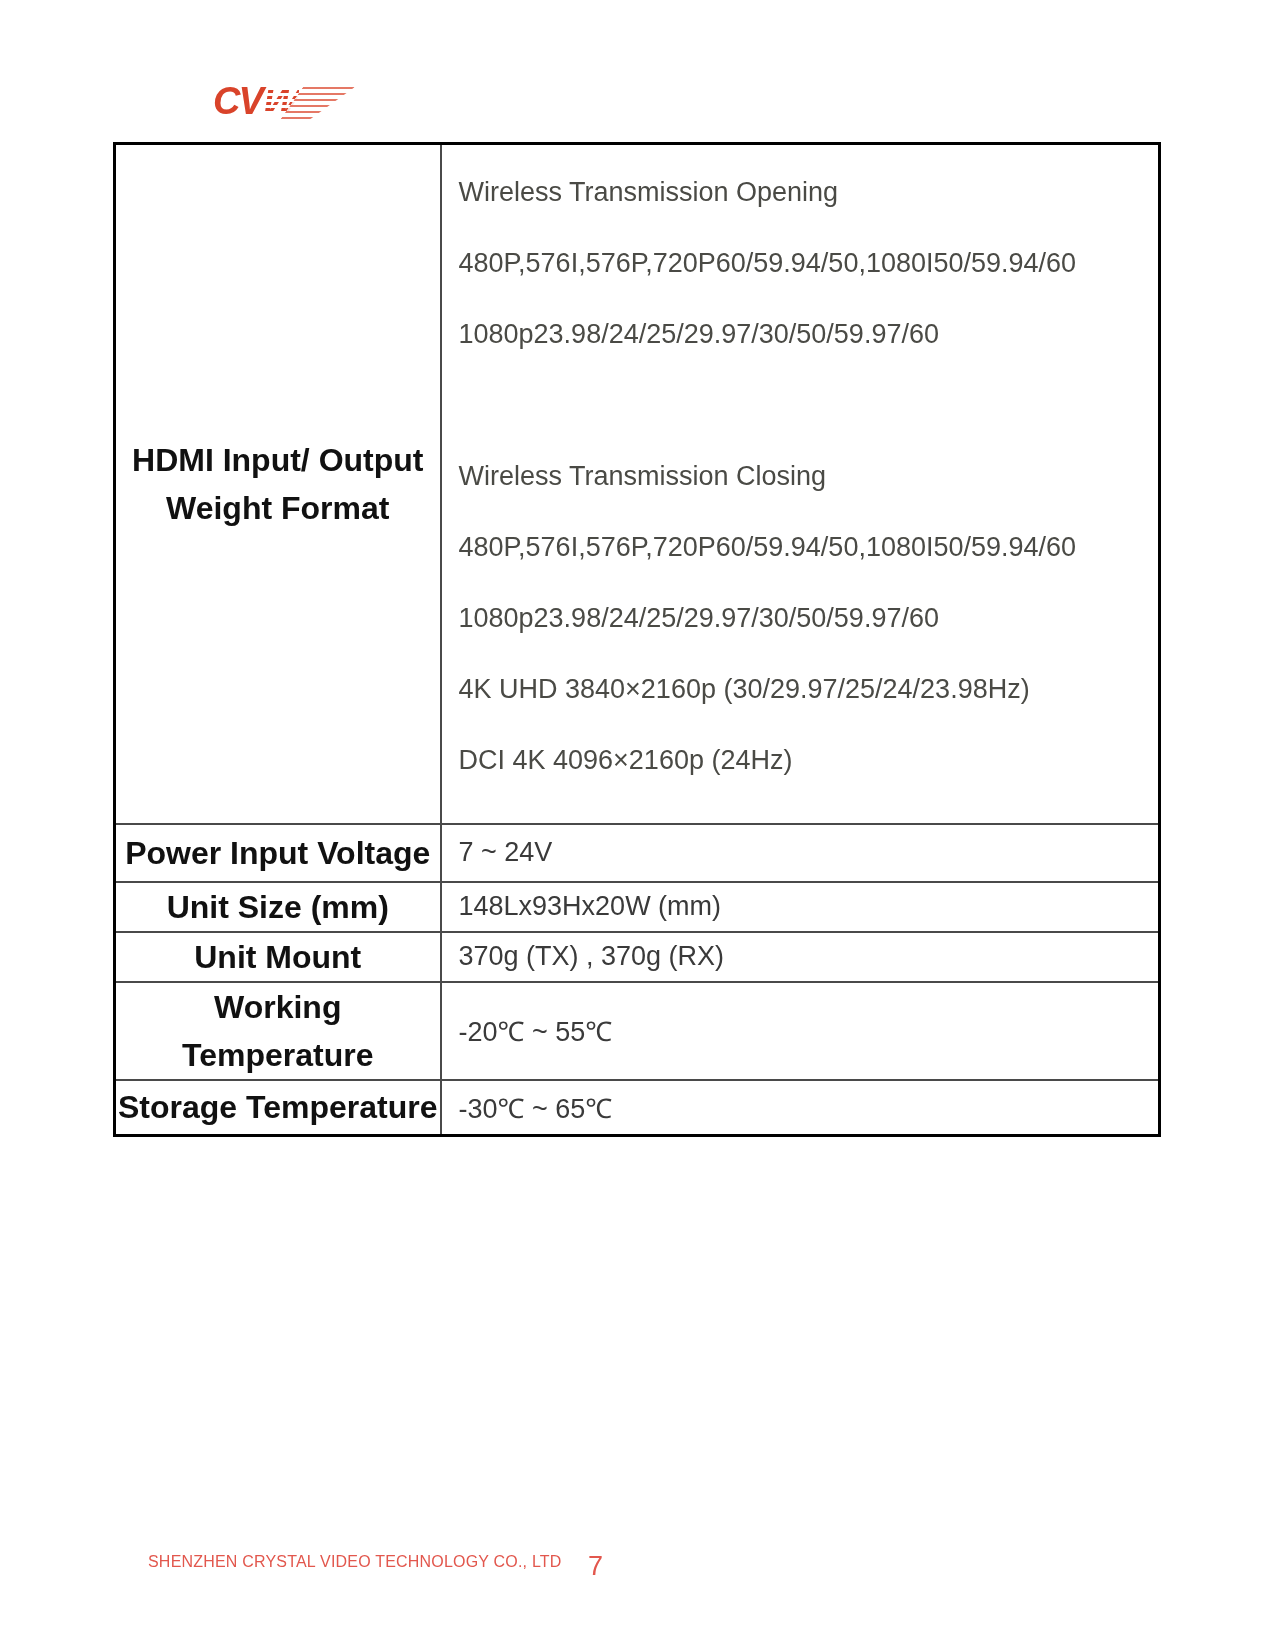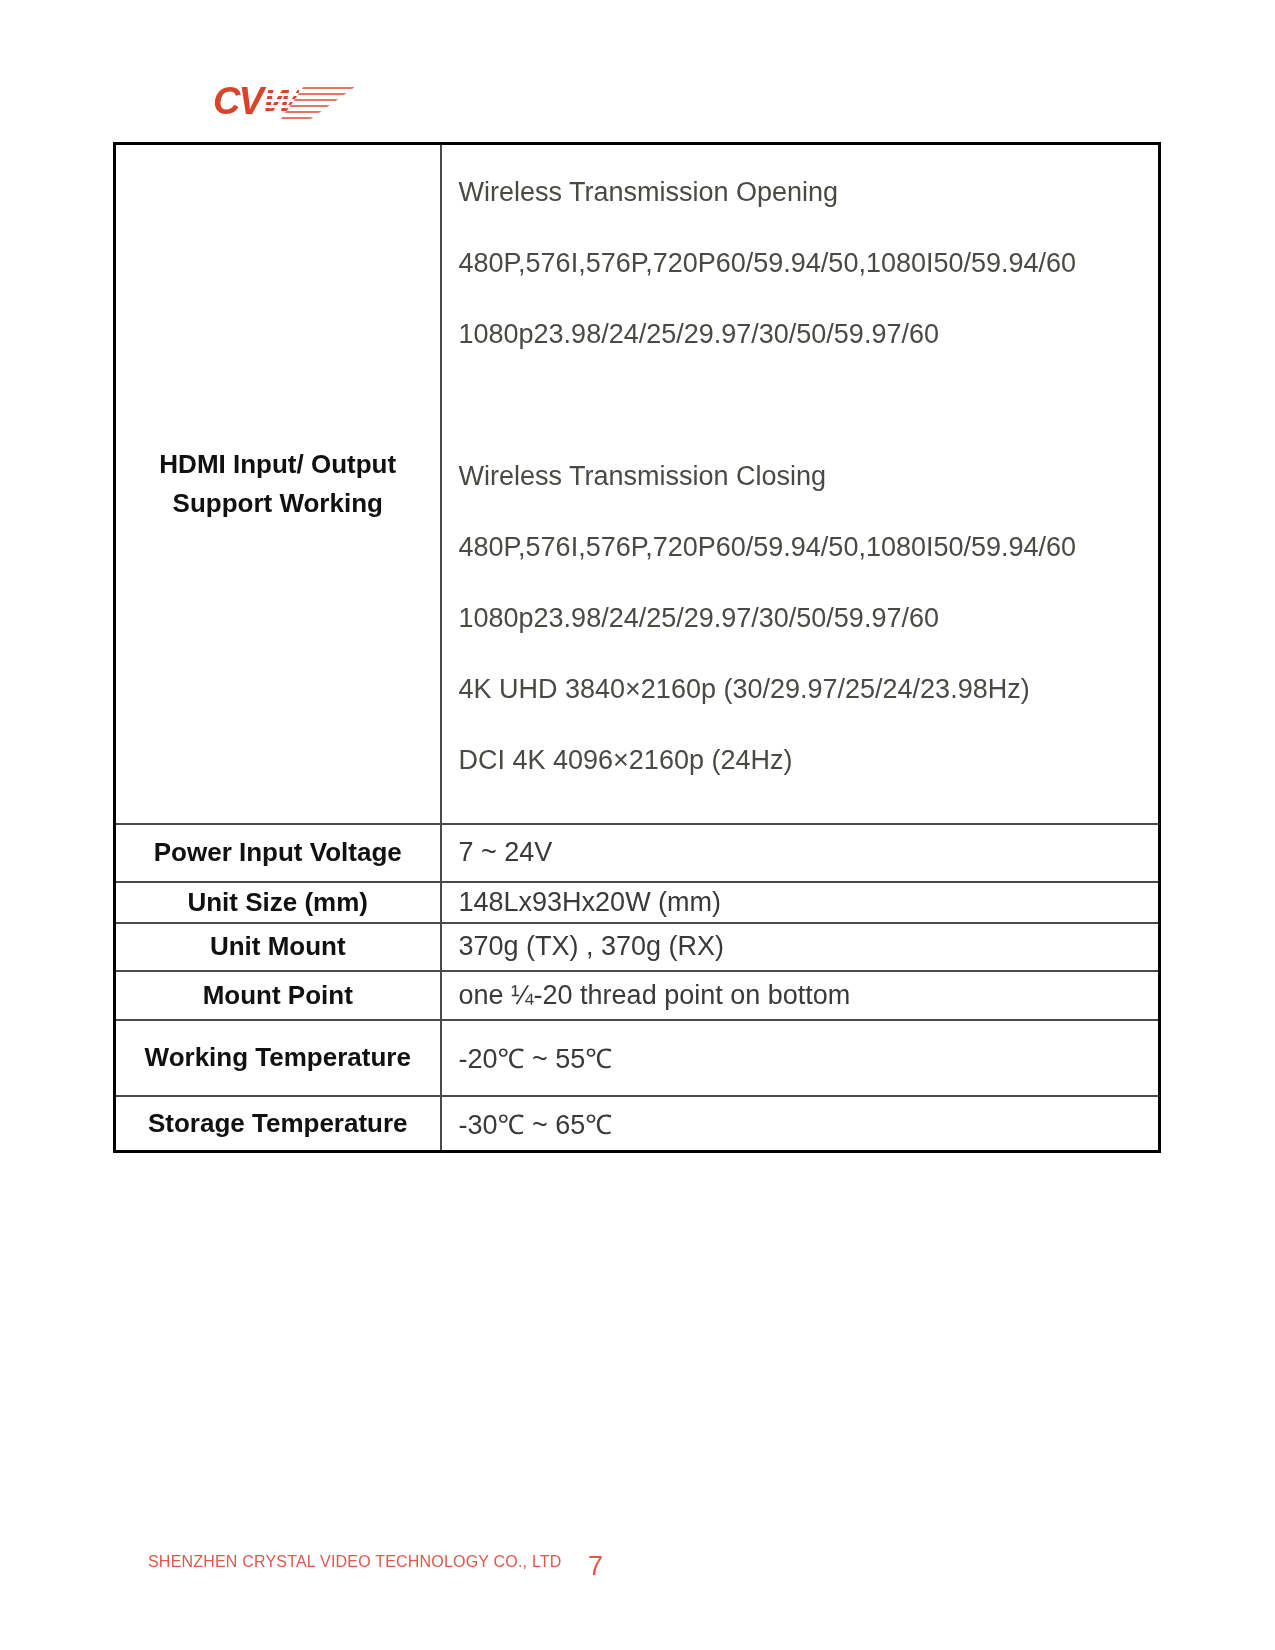--- a/index.html
+++ b/index.html
@@ -51,21 +51,21 @@
     border: 2px solid #4a4a4a;
   }
   table.spec { border: 3px solid #000; }
   table.spec tr:first-child td { border-top: 3px solid #000; }
   table.spec tr:last-child td  { border-bottom: 3px solid #000; }
   table.spec td:first-child    { border-left: 3px solid #000; }
   table.spec td:last-child     { border-right: 3px solid #000; }
 
   td.label-cell {
     text-align: center; vertical-align: middle;
-    font-weight: bold; font-size: 26px; color: #111111;
+    font-weight: bold; font-size: 32px; color: #111111;
     line-height: 1.5;
   }
   td.value-cell {
     vertical-align: middle;
     font-size: 27px; color: #3a3a3a;
     padding-left: 17px;
   }
   td.hdmi-values { vertical-align: top; padding-top: 12px; color: #4a4a45; margin-left: 32px; }
   .vline { height: 71px; display: flex; align-items: center; white-space: nowrap; }
 
@@ -103,21 +103,21 @@
   <table class="spec">
     <colgroup>
         <col class="c1">
         <col class="c2">
       </colgroup>
 
     <tbody>
         <tr class="r-hdmi">
       <td class="label-cell">
         <div>HDMI Input/ Output</div>
-        <div>Support Working</div>
+        <div>Weight Format</div>
       </td>
       <td class="value-cell hdmi-values">
         <div class="vline">Wireless Transmission Opening</div>
         <div class="vline">480P,576I,576P,720P60/59.94/50,1080I50/59.94/60</div>
         <div class="vline">1080p23.98/24/25/29.97/30/50/59.97/60</div>
         <div class="vline"></div>
         <div class="vline">Wireless Transmission Closing</div>
         <div class="vline">480P,576I,576P,720P60/59.94/50,1080I50/59.94/60</div>
         <div class="vline">1080p23.98/24/25/29.97/30/50/59.97/60</div>
         <div class="vline">4K UHD 3840×2160p (30/29.97/25/24/23.98Hz)</div>
@@ -134,24 +134,20 @@
     <tr class="r-us">
       <td class="label-cell">Unit Size (mm)</td>
       <td class="value-cell">148Lx93Hx20W (mm)</td>
     </tr>
 
     <tr class="r-uw">
       <td class="label-cell">Unit Mount</td>
       <td class="value-cell">370g (TX) , 370g (RX)</td>
     </tr>
 
-    <tr class="r-mp">
-      <td class="label-cell">Mount Point</td>
-      <td class="value-cell">one ¼-20 thread point on bottom</td>
-    </tr>
 
     <tr class="r-wt">
       <td class="label-cell">Working Temperature</td>
       <td class="value-cell">-20℃ ~ 55℃</td>
     </tr>
 
     <tr class="r-st">
       <td class="label-cell">Storage Temperature</td>
       <td class="value-cell">-30℃ ~ 65℃</td>
     </tr>

